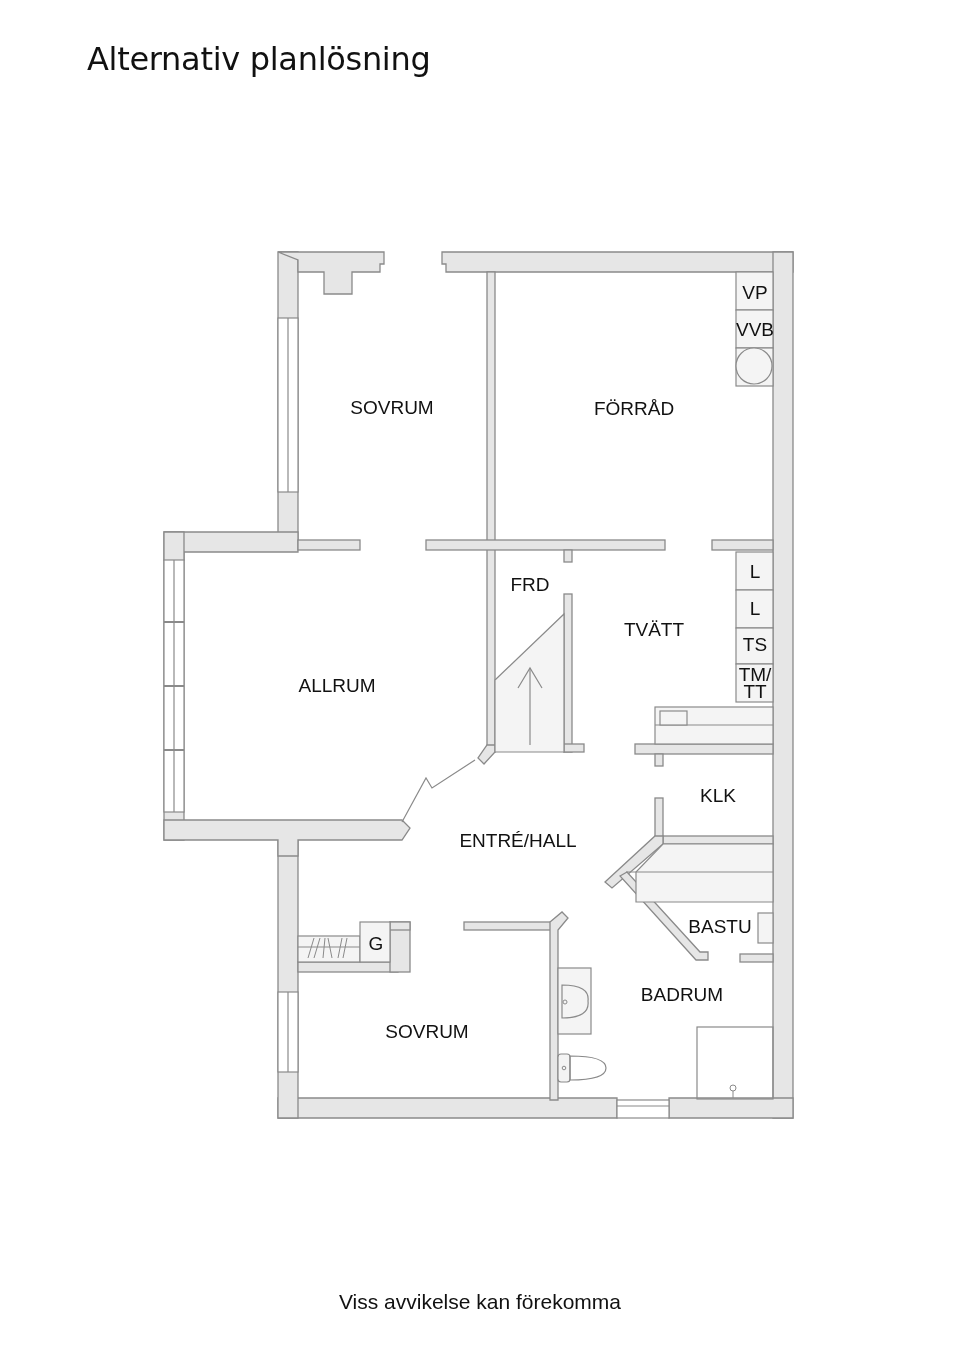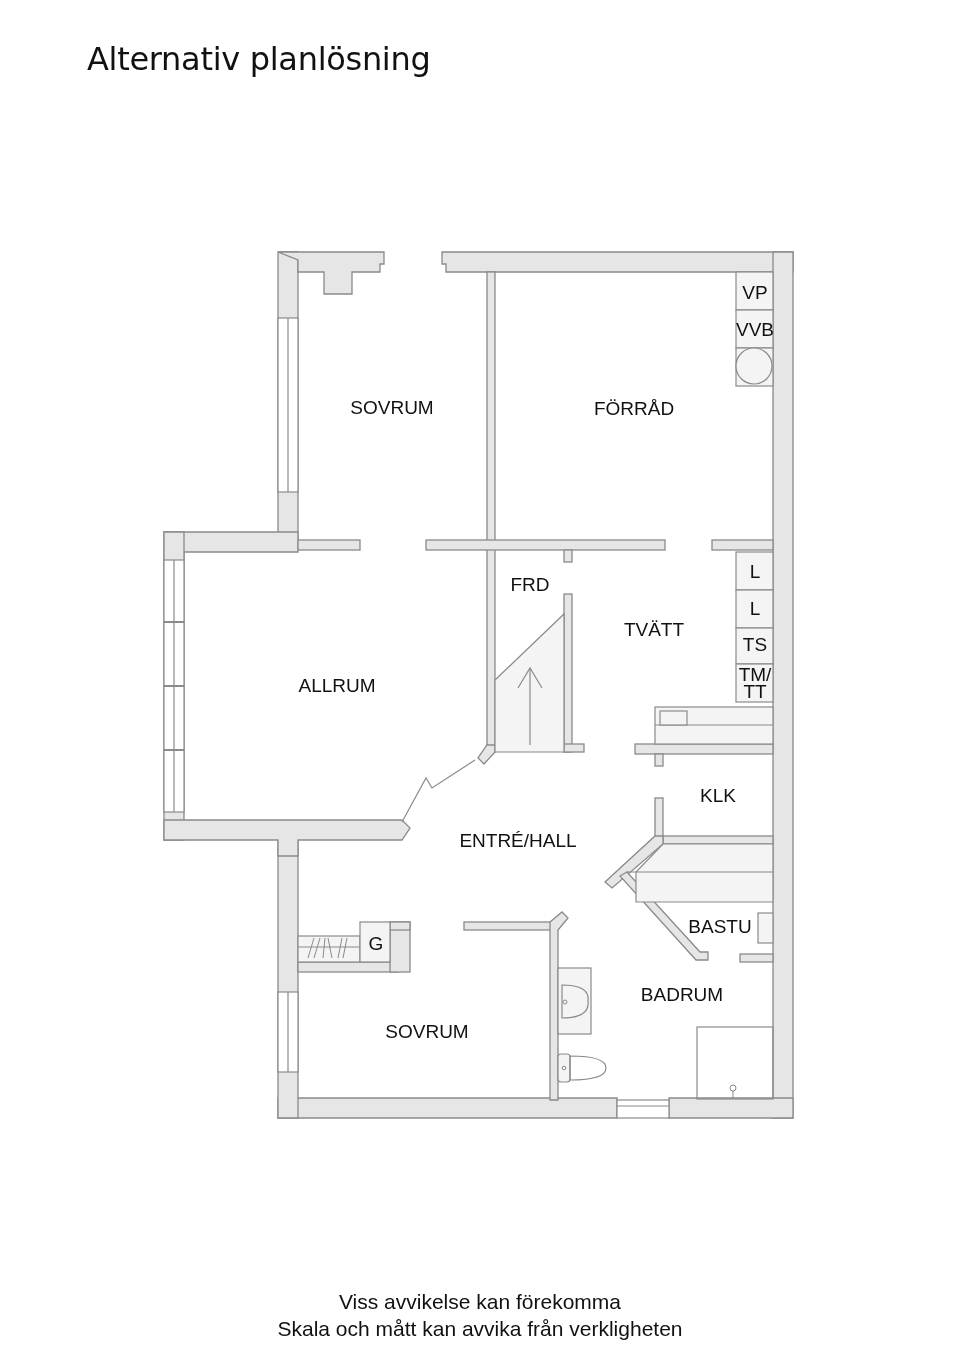--- a/index.html
+++ b/index.html
@@ -151,14 +151,13 @@
     <text class="lbl" x="755" y="615" text-anchor="middle">L</text>
     <text class="lbl" x="755" y="651" text-anchor="middle">TS</text>
     <text class="lbl" x="755" y="681" text-anchor="middle">TM/</text>
     <text class="lbl" x="755" y="698" text-anchor="middle">TT</text>
     <text class="lbl" x="376" y="950" text-anchor="middle">G</text>
   </g>
 </svg>
 
 <div class="footer">
   <div>Viss avvikelse kan förekomma</div>
-  <div>Skala och mått kan avvika från verkligheten</div>
 </div>
 
 </body></html>

